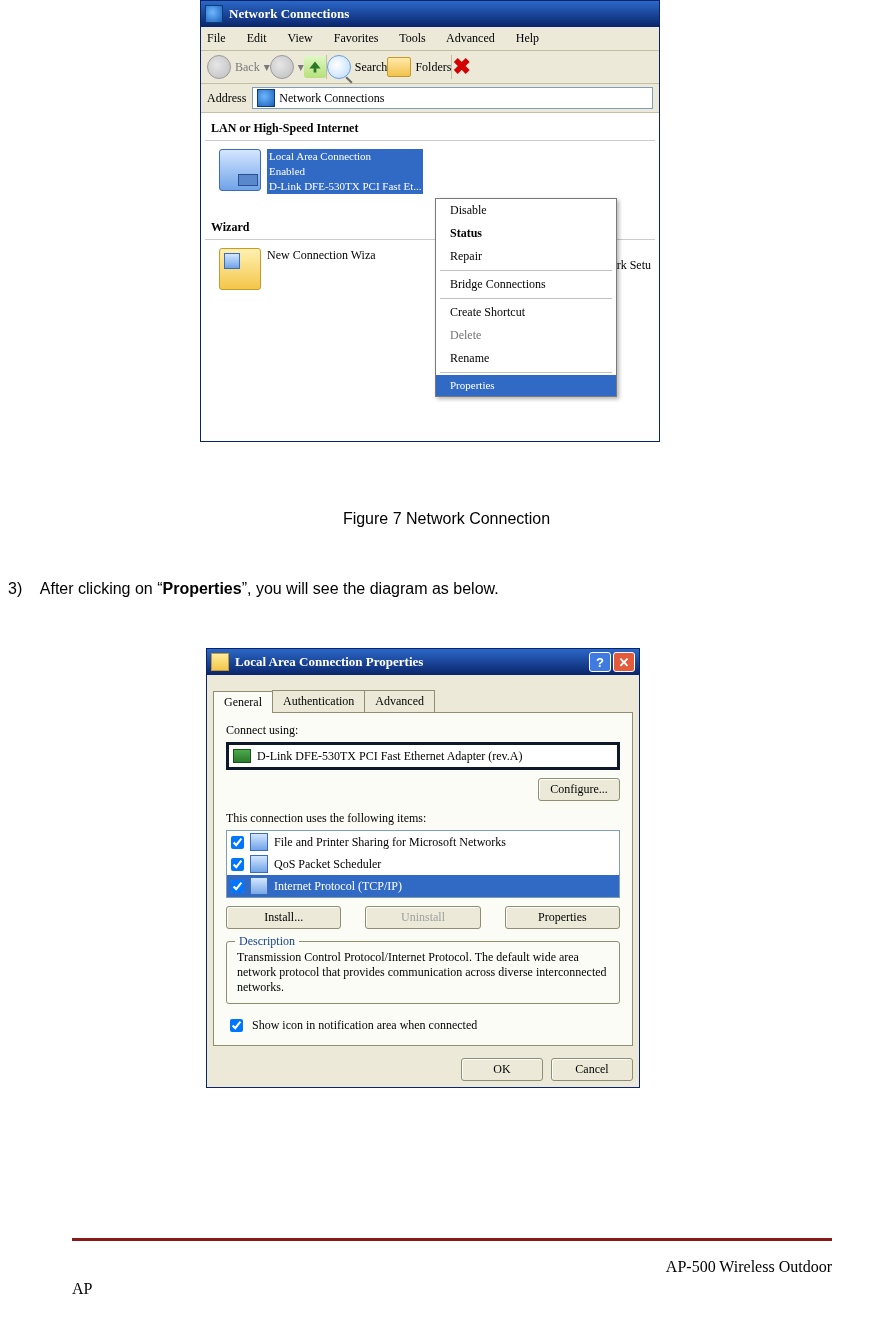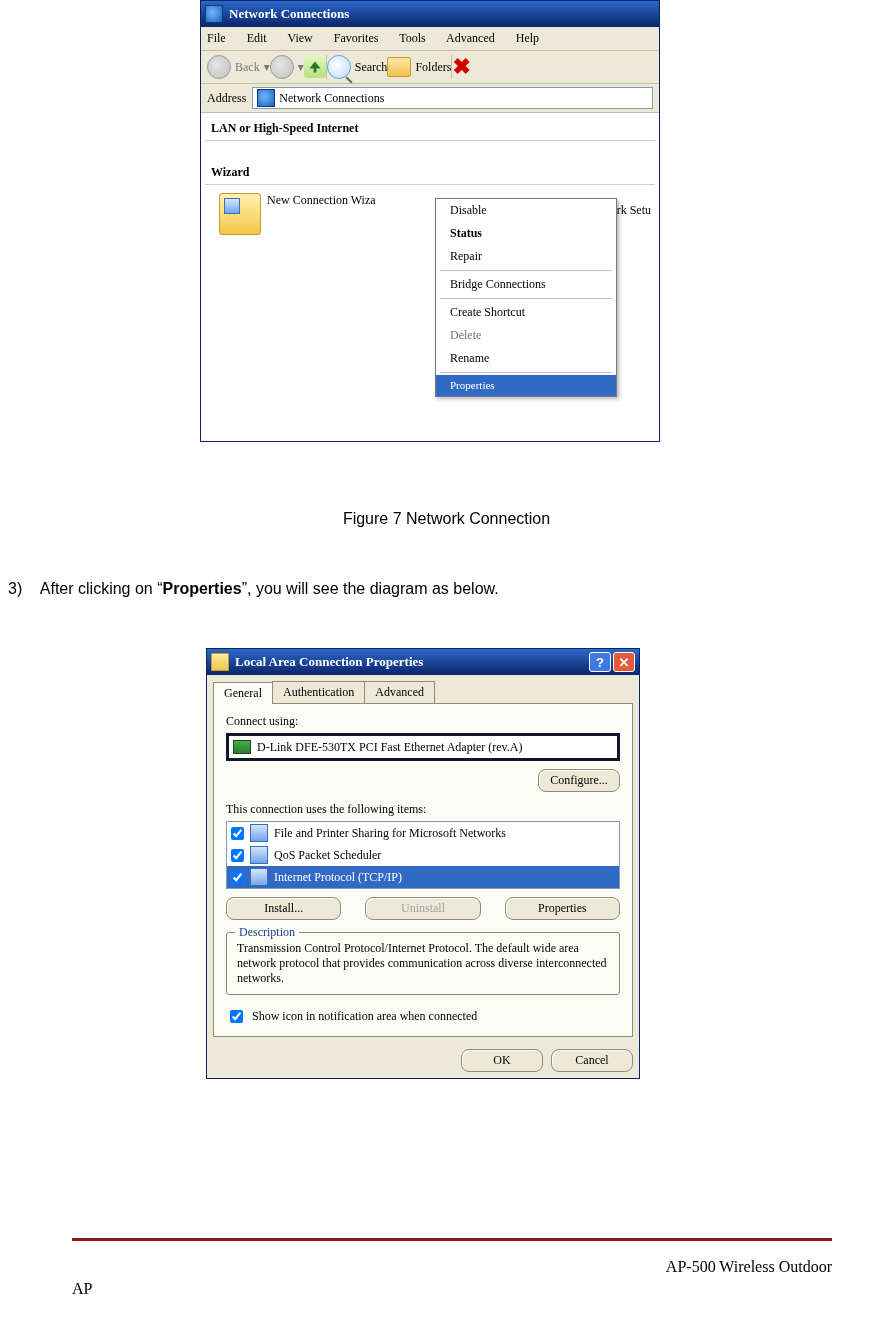--- a/index.html
+++ b/index.html
@@ -56,29 +56,29 @@
   .instr b{font-weight:bold;}
 
   
   .win2{position:absolute;left:206px;top:648px;width:432px;border:1px solid #0a246a;background:#ece9d8;}
   .titlebar2{height:26px;background:linear-gradient(#2b68c8,#0a246a);color:#fff;font:bold 13px Tahoma;display:flex;align-items:center;padding:0 4px;justify-content:space-between;}
   .titlebar2 .left{display:flex;align-items:center;gap:6px;}
   .titlebar2 .btns{display:flex;gap:2px;}
   .tbtn{width:20px;height:18px;border:1px solid #fff;border-radius:3px;display:flex;align-items:center;justify-content:center;font:bold 13px Arial;color:#fff;}
   .tbtn.help{background:#3f7ae0;}
   .tbtn.close{background:#e45b3c;}
-  .tabs{display:flex;padding:6px 6px 0 6px;}
+  .tabs{display:flex;padding:15px 6px 0 6px;}
   .tab{padding:3px 10px;font:12px Tahoma;background:#ece9d8;border:1px solid #8e8e73;border-bottom:none;margin-right:-1px;}
   .tab.active{background:#fcfcf7;position:relative;top:1px;}
   .panel{margin:0 6px 6px 6px;background:#fcfcf7;border:1px solid #8e8e73;padding:10px 12px;}
   .flabel{font:12px Tahoma;margin-bottom:4px;}
   .adapter{border:3px solid #0f172a;background:#fff;height:22px;display:flex;align-items:center;gap:6px;padding:0 4px;font:12px Tahoma;}
   .nic{width:16px;height:12px;background:linear-gradient(#4caa4c,#2a7a2a);border:1px solid #15521a;}
   .btns-row{display:flex;justify-content:flex-end;margin-top:8px;}
-  .winbtn{min-width:82px;height:23px;font:12px Tahoma;background:#ece9d8;border:1px solid #8e8e73;border-radius:8px;box-shadow:inset 1px 1px #fff;}
+  .winbtn{min-width:82px;height:23px;font:12px Tahoma;background:#ece9d8;border:1px solid #8e8e73;border-radius:3px;box-shadow:inset 1px 1px #fff;}
   .winbtn:disabled{color:#a0a0a0;}
   .listbox{border:1px solid #7f9db9;background:#fff;margin-top:4px;font:12px Tahoma;}
   .lrow{display:flex;align-items:center;gap:6px;padding:2px 4px;}
   .lrow input{margin:0;}
   .smicon{width:16px;height:16px;flex:none;}
   .lrow .lbl{flex:1;}
   .lrow.selrow{background:#316ac5;color:#fff;}
   .btn3{display:flex;justify-content:space-between;margin-top:8px;gap:24px;}
   .btn3 .winbtn{flex:1;}
   .group{border:1px solid #8e8e73;border-radius:3px;margin-top:12px;padding:8px 10px;position:relative;}
@@ -143,20 +143,28 @@
   </div>
   <div class="addrbar">
     <span class="lbl">Address</span>
     <div class="field">
       <span class="netic"></span>
       <span>Network Connections</span>
     </div>
   </div>
   <div class="content1">
     <div class="grp-hdr">LAN or High-Speed Internet</div>
+    <div class="item1">
+      <div class="iconbig pc-icon"></div>
+      <div class="labels">
+        <span class="sel">Local Area Connection</span>
+        <span class="sel">Enabled</span>
+        <span class="sel">D-Link DFE-530TX PCI Fast Et...</span>
+      </div>
+    </div>
     <div class="grp-hdr" style="margin-top:20px;">Wizard</div>
     <div style="display:flex;align-items:flex-start;">
       <div class="item1">
         <div class="iconbig wiz-icon"></div>
         <span class="wiz-lbl">New Connection Wiza</span>
       </div>
       <span class="truncated" style="margin-left:auto;padding-right:4px;">work Setu</span>
     </div>
     <div style="height:90px;"></div>
   </div>

